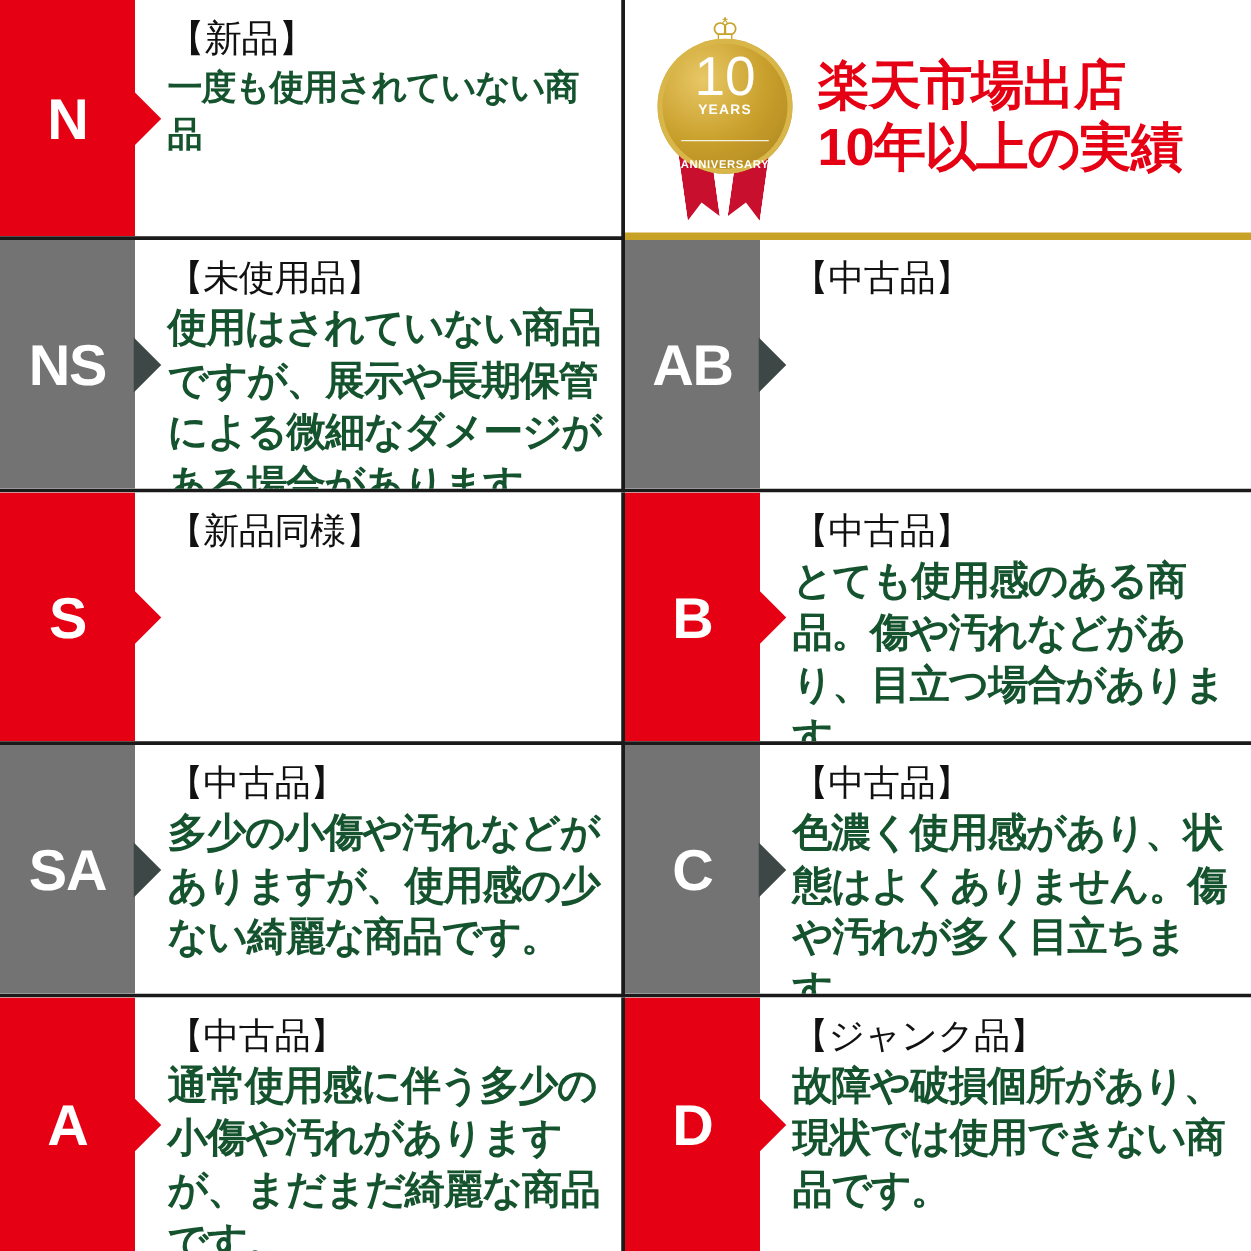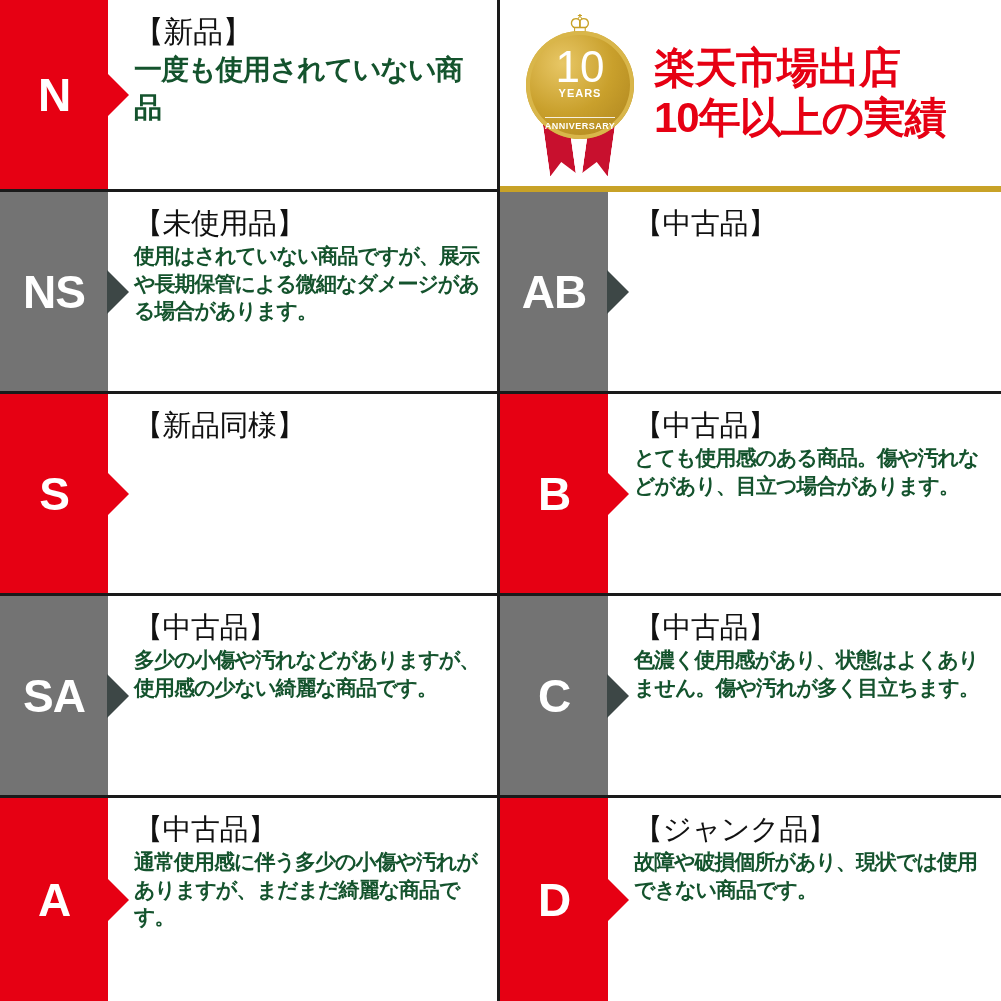--- a/index.html
+++ b/index.html
@@ -83,21 +83,21 @@
     letter-spacing: -0.5px;
   }
   .desc .body {
     font-size: 28px;
     font-weight: bold;
     color: #14532d;
     line-height: 1.33;
     letter-spacing: -1px;
   }
   .desc.tight .title { font-size: 29px; }
-  .desc.tight .body { font-size: 21px; line-height: 1.3; }
+  .desc.tight .body { font-size: 32px; line-height: 1.3; }
 
   
   .banner {
     position: relative;
     display: flex;
     align-items: center;
     box-sizing: border-box;
     border-bottom: 6px solid #c8a227;
     background: #ffffff;
     padding-left: 20px;
@@ -162,21 +162,21 @@
     font-size: 11px;
     font-weight: bold;
     letter-spacing: 1px;
   }
   .badge .seal .anniv {
     font-size: 9px;
     font-weight: bold;
     letter-spacing: 0.5px;
     margin-top: 18px;
     border-top: 1px solid rgba(255,255,255,0.85);
-    padding-top: 3px;
+    padding-top: 13px;
   }
   .banner-text {
     display: flex;
     flex-direction: column;
     justify-content: center;
   }
   .banner-text .line {
     font-size: 42px;
     font-weight: bold;
     color: #e60013;

